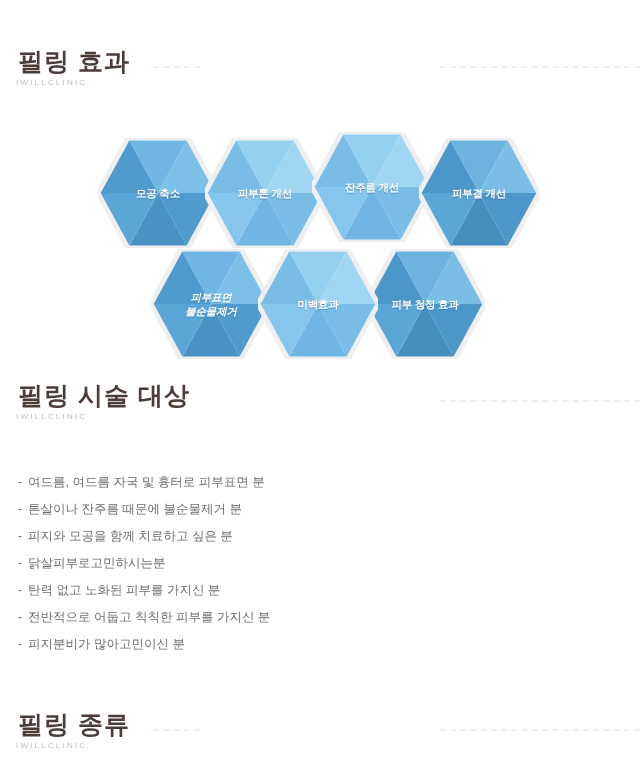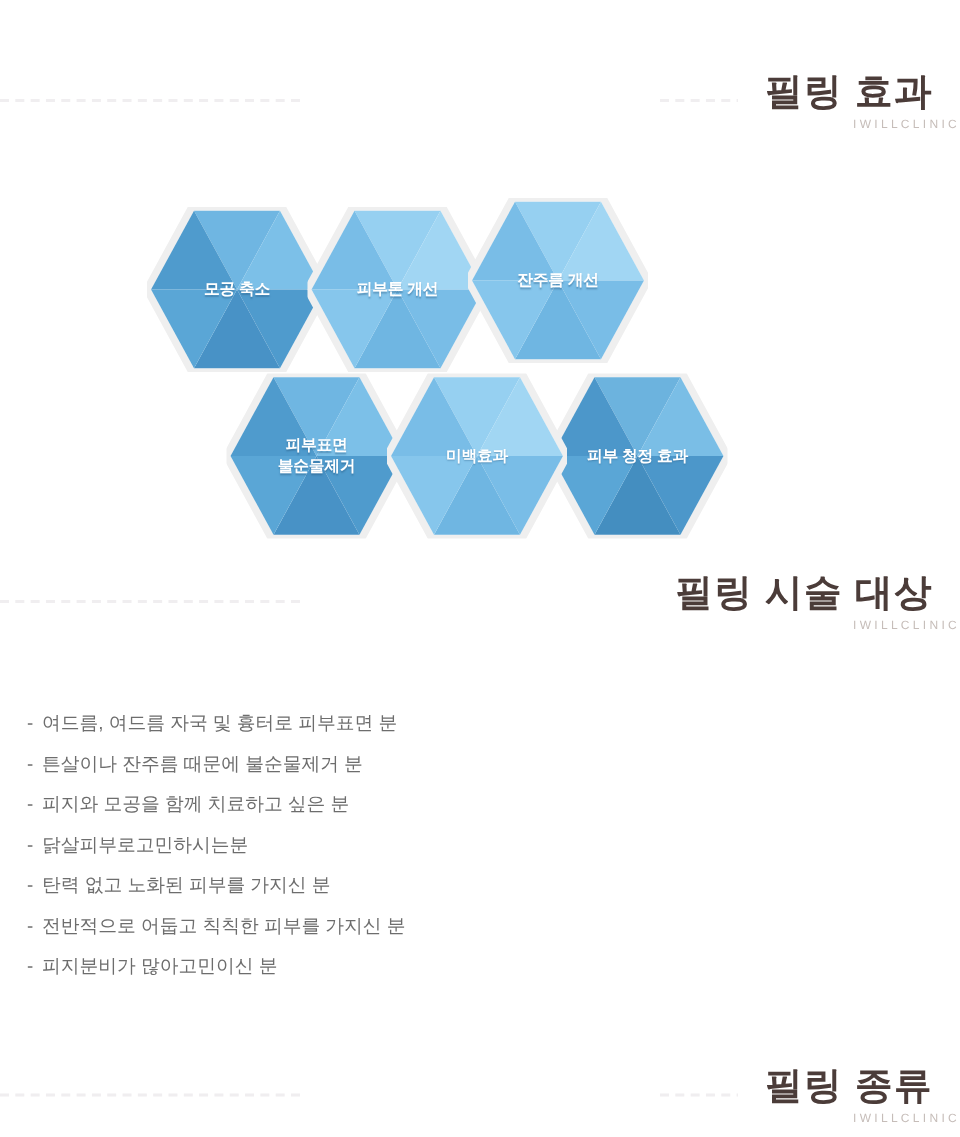--- a/index.html
+++ b/index.html
@@ -12,21 +12,21 @@
     height: 758px;
     position: relative;
     font-family: "Liberation Sans", "DejaVu Sans", sans-serif;
     overflow: hidden;
     color: #5b5b5b;
   }
 
   
   .section-head {
     position: relative;
-    text-align: right;
+    text-align: left;
     height: 56px;
   }
   .section-head .rule {
     position: absolute;
     top: 22px;
     height: 0;
     border-top: 2px dashed #f0eef0;
     width: 200px;
   }
   .section-head .rule.left  { left: 0; }
@@ -161,21 +161,35 @@
           <polygon points="30,0 90,0 60,55" fill="#96d0f1"></polygon>
           <polygon points="90,0 120,55 60,55" fill="#a1d6f3"></polygon>
           <polygon points="120,55 90,110 60,55" fill="#79bde7"></polygon>
           <polygon points="90,110 30,110 60,55" fill="#6fb6e2"></polygon>
           <polygon points="30,110 0,55 60,55" fill="#86c6ec"></polygon>
           <polygon points="0,55 30,0 60,55" fill="#79bde7"></polygon>
         </g>
       </svg>
       <div class="hex-label">잔주름 개선</div>
     </div>
-    <div class="hex" style="left: 151px; top: 121px;">
+    <div class="hex" style="left: 419px; top: 10px;">
+      <svg width="120" height="110" viewBox="0 0 120 110">
+        <polygon points="30,0 90,0 120,55 90,110 30,110 0,55" fill="#ffffff" stroke="#efefef" stroke-width="5"></polygon>
+        <g transform="translate(60,55) scale(0.955) translate(-60,-55)">
+          <polygon points="30,0 90,0 60,55" fill="#6cb3de"></polygon>
+          <polygon points="90,0 120,55 60,55" fill="#7abeE6"></polygon>
+          <polygon points="120,55 90,110 60,55" fill="#4c97ca"></polygon>
+          <polygon points="90,110 30,110 60,55" fill="#448ec0"></polygon>
+          <polygon points="30,110 0,55 60,55" fill="#5aa6d6"></polygon>
+          <polygon points="0,55 30,0 60,55" fill="#4c97ca"></polygon>
+        </g>
+      </svg>
+      <div class="hex-label">피부결 개선</div>
+    </div>
+    <div class="hex" style="left: 151px; top: 121px; font-style: italic;">
       <svg width="120" height="110" viewBox="0 0 120 110">
         <polygon points="30,0 90,0 120,55 90,110 30,110 0,55" fill="#ffffff" stroke="#efefef" stroke-width="5"></polygon>
         <g transform="translate(60,55) scale(0.955) translate(-60,-55)">
           <polygon points="30,0 90,0 60,55" fill="#6fb6e2"></polygon>
           <polygon points="90,0 120,55 60,55" fill="#7cc0e8"></polygon>
           <polygon points="120,55 90,110 60,55" fill="#4f9bcd"></polygon>
           <polygon points="90,110 30,110 60,55" fill="#4892c6"></polygon>
           <polygon points="30,110 0,55 60,55" fill="#5aa6d6"></polygon>
           <polygon points="0,55 30,0 60,55" fill="#4f9bcd"></polygon>
         </g>

